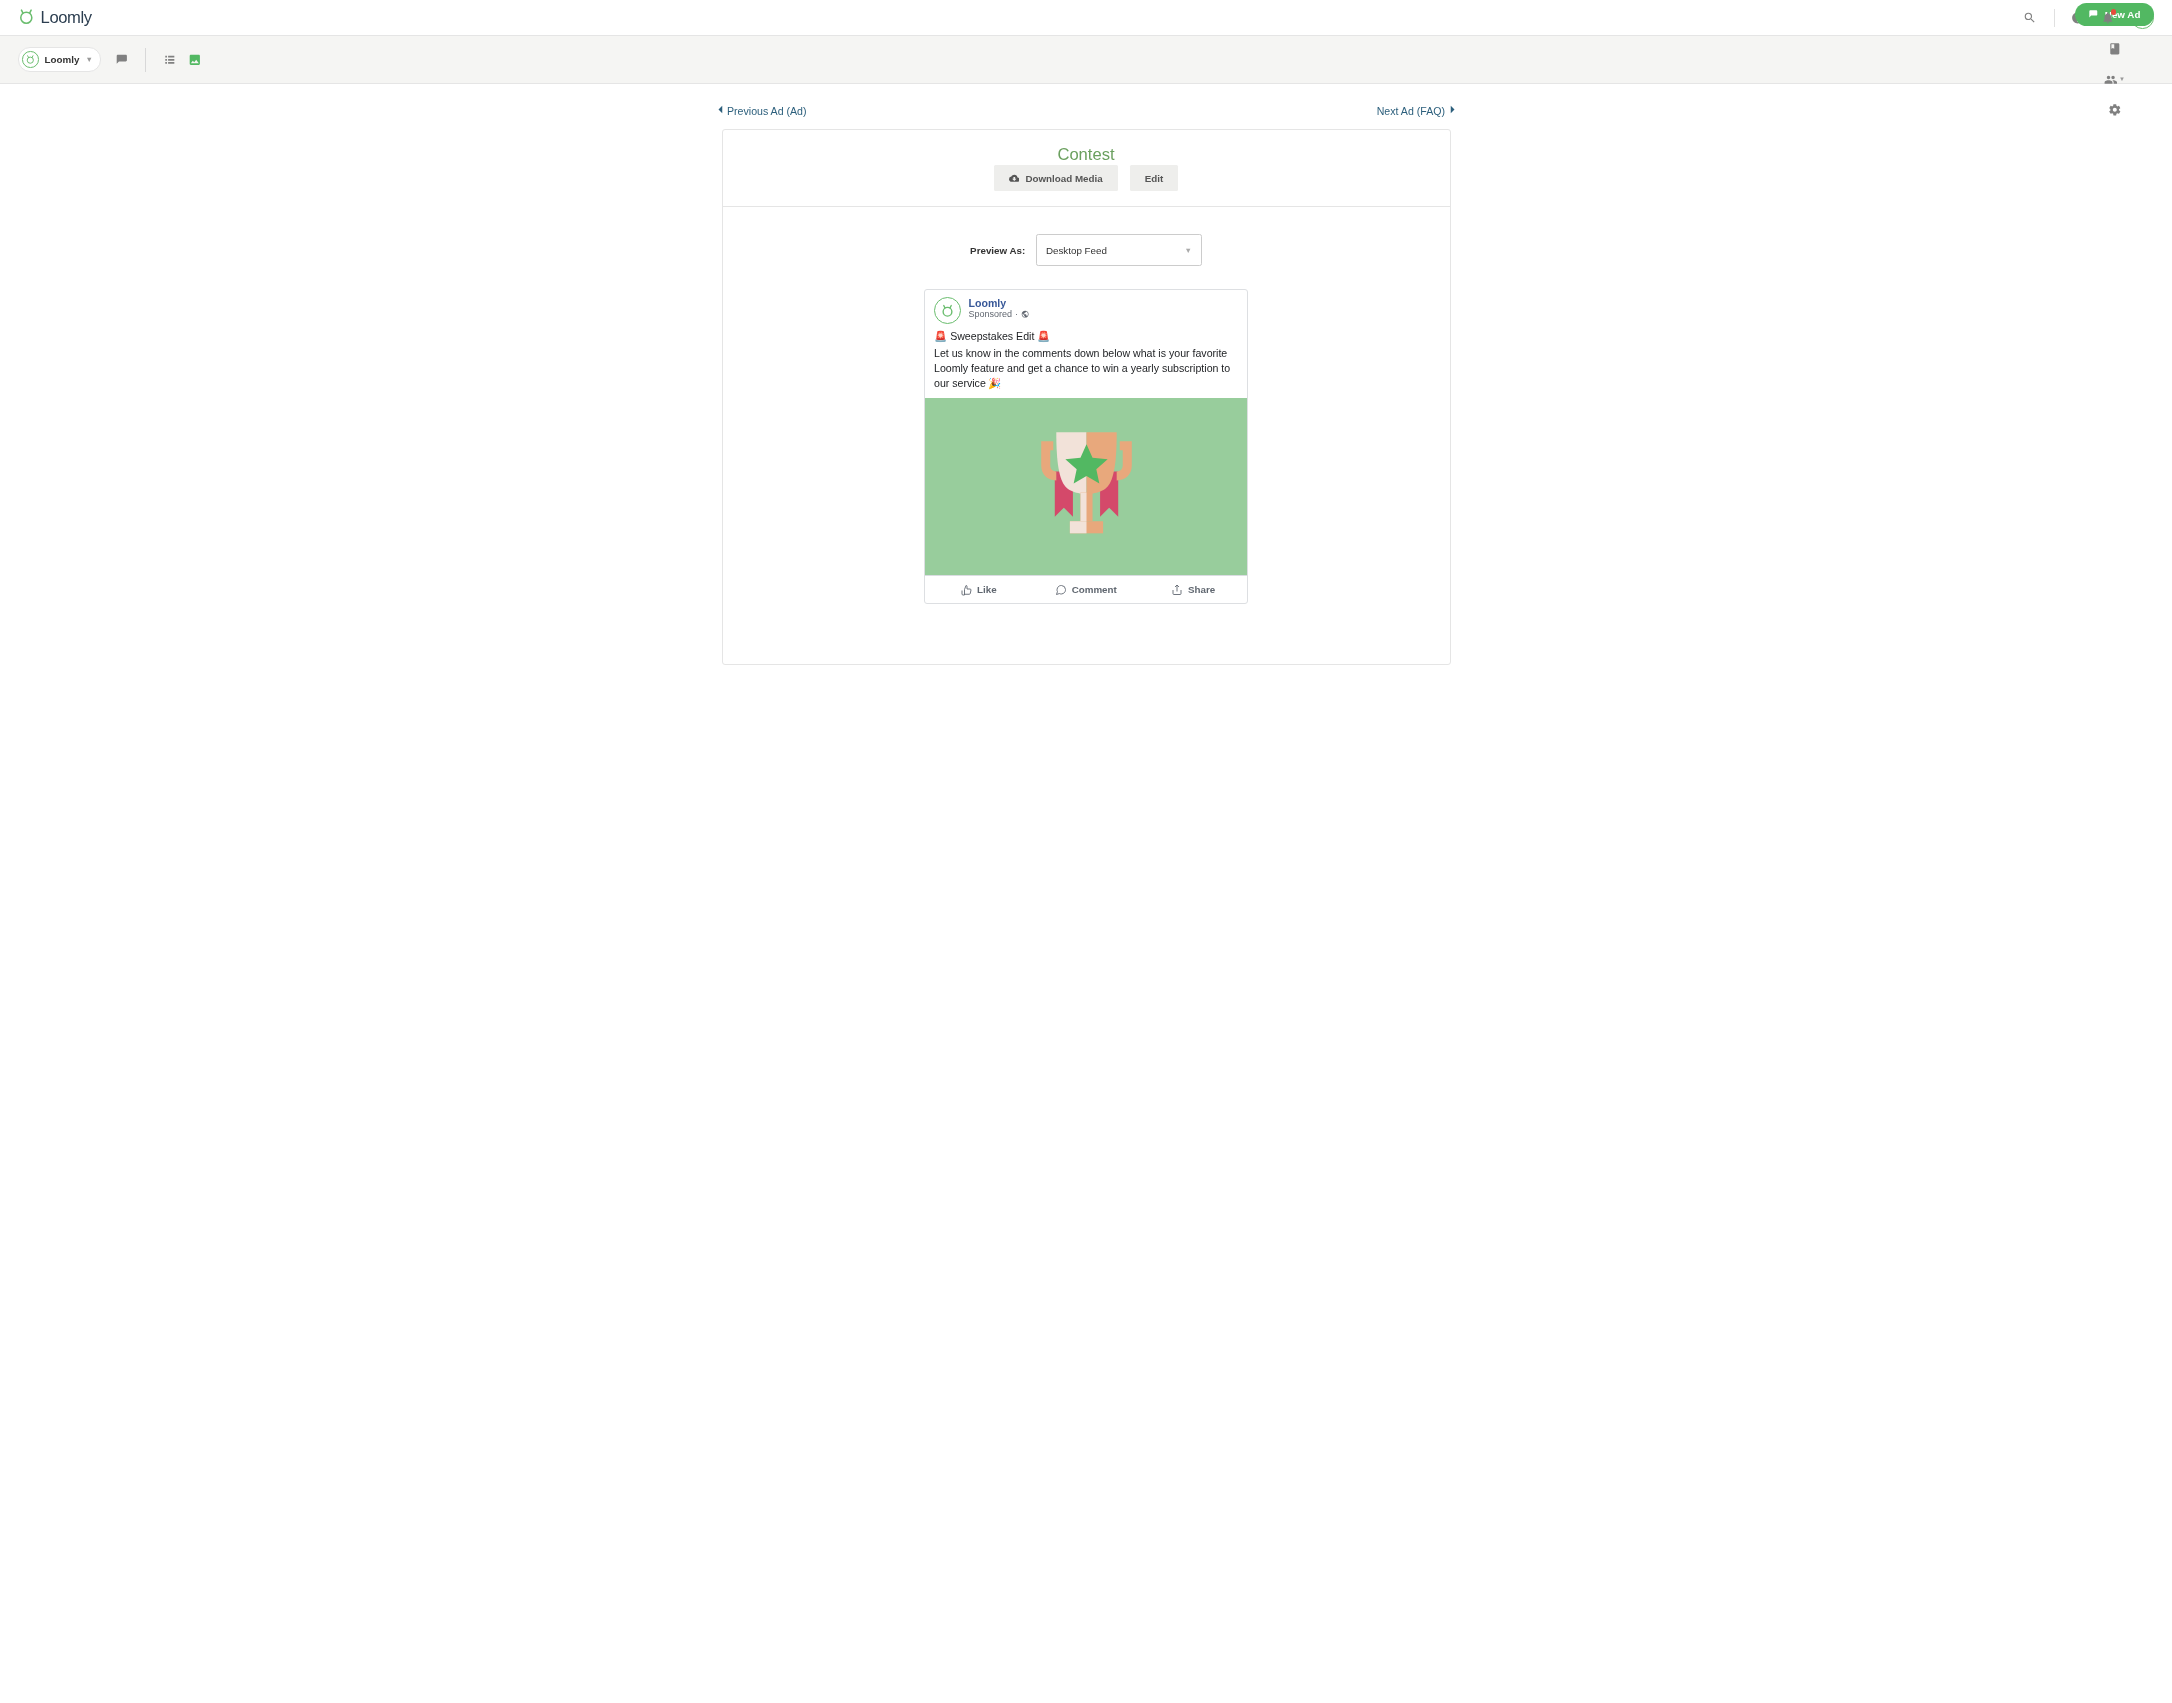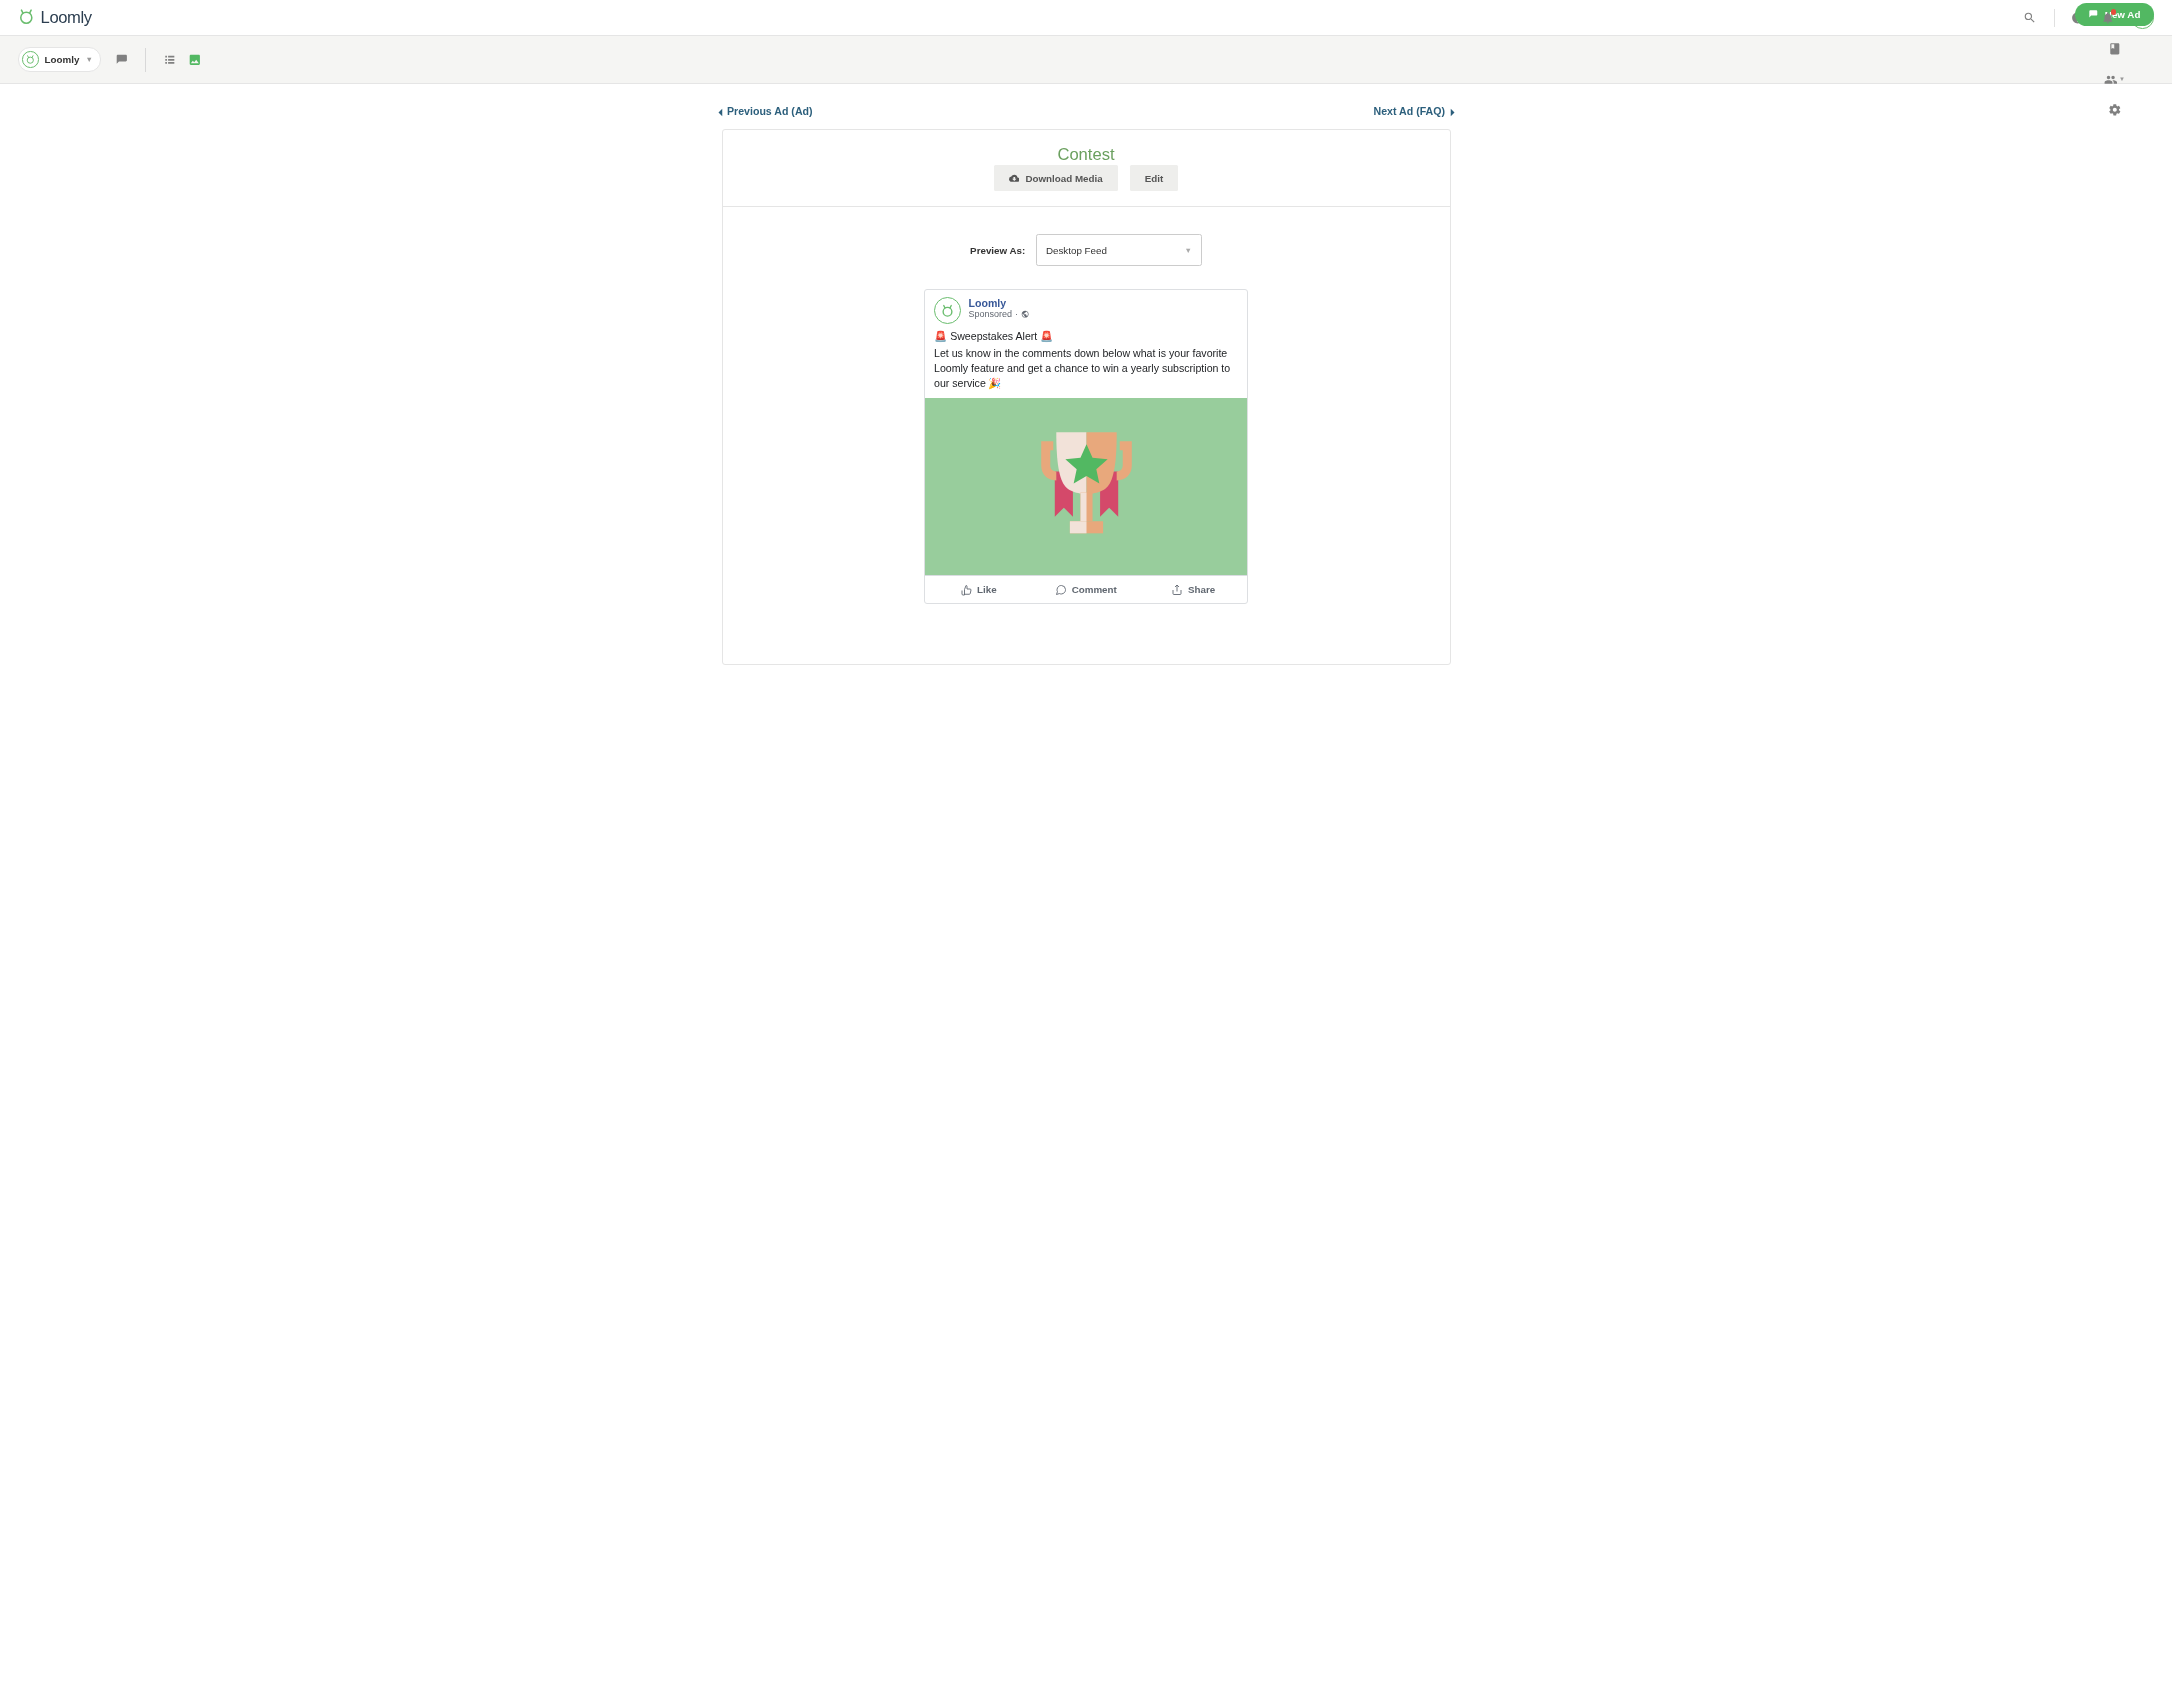--- a/index.html
+++ b/index.html
@@ -28,21 +28,21 @@
 .calendar-name { font-size: 9.8px; font-weight: 600; color: #333; }
 .caret-sm { color: #999; font-size: 7.5px; }
 .view-icons { display: flex; gap: 12px; align-items: center; }
 .sub-divider { width: 0.8px; height: 24px; background: #d8d8d8; margin: 0 3px; }
 .sub-right { display: flex; align-items: center; gap: 16.6px; flex-direction: column; }
 .new-ad-btn { background: #52b862; color: #fff; border: none; border-radius: 13.6px; padding: 6px 13.6px; font-size: 9.8px; font-weight: 600; cursor: pointer; display: flex; align-items: center; gap: 6px; }
 .new-ad-btn svg { width: 10.6px; height: 10.6px; }
 
 
 .nav-row { max-width: 739px; margin: 0 auto; padding: 21px 0 12px; display: flex; justify-content: space-between; }
-.nav-link { color: #2c5f7c; font-size: 10.6px; cursor: pointer; display: flex; align-items: flex-end; gap: 4.5px; font-weight: bold; }
+.nav-link { color: #2c5f7c; font-size: 10.6px; cursor: pointer; display: flex; align-items: flex-start; gap: 4.5px; }
 
 
 .main-card { max-width: 729px; margin: 0 auto 30px; border: 0.8px solid #e5e5e5; border-radius: 3px; background: #fff; }
 .card-header { padding: 15px 18px; border-bottom: 0.8px solid #e5e5e5; display: flex; justify-content: space-between; align-items: center; flex-direction: column; }
 .card-title { font-size: 16.6px; font-weight: 400; color: #6ba05f; }
 .card-actions { display: flex; gap: 12px; }
 .action-btn { background: #eeeeec; border: none; padding: 7.5px 15px; font-size: 9.8px; font-weight: 600; color: #555; cursor: pointer; border-radius: 1.5px; display: flex; align-items: center; gap: 6px; }
 .action-btn svg { width: 10.6px; height: 10.6px; }
 
 .card-body { padding: 27px 18px 60px; display: flex; flex-direction: column; align-items: center; }
@@ -220,21 +220,21 @@
           <span class="fb-sponsor">
             <span>Sponsored</span>
             <span>·</span>
             <svg width="8.3" height="8.3" viewBox="0 0 24 24" fill="#616770">
                 <path d="M12 2C6.48 2 2 6.48 2 12s4.48 10 10 10 10-4.48 10-10S17.52 2 12 2zm-1 17.93c-3.95-.49-7-3.85-7-7.93 0-.62.08-1.21.21-1.79L9 15v1c0 1.1.9 2 2 2v1.93zm6.9-2.54c-.26-.81-1-1.39-1.9-1.39h-1v-3c0-.55-.45-1-1-1H8v-2h2c.55 0 1-.45 1-1V7h2c1.1 0 2-.9 2-2v-.41c2.93 1.19 5 4.06 5 7.41 0 2.08-.8 3.97-2.1 5.39z"></path>
               </svg>
           </span>
         </div>
       </div>
       <div class="fb-body">
-        <div class="fb-body-line1">🚨 Sweepstakes Alert 🚨</div>
+        <div class="fb-body-line1">🚨 Sweepstakes Edit 🚨</div>
         <div>Let us know in the comments down below what is your favorite Loomly feature and get a chance to win a yearly subscription to our service 🎉</div>
       </div>
       <div class="fb-image">
         <svg class="trophy-svg" viewBox="0 0 200 200">
 
           <path d="M58 80 L58 140 L70 128 L82 140 L82 80 Z" fill="#d4496a"></path>
 
           <path d="M118 80 L118 140 L130 128 L142 140 L142 80 Z" fill="#d4496a"></path>
 
           <path d="M56 40 L40 40 L40 72 C40 84 48 92 60 92 L60 80 C54 80 52 76 52 72 L52 52 L56 52 Z" fill="#e8a87c"></path>

